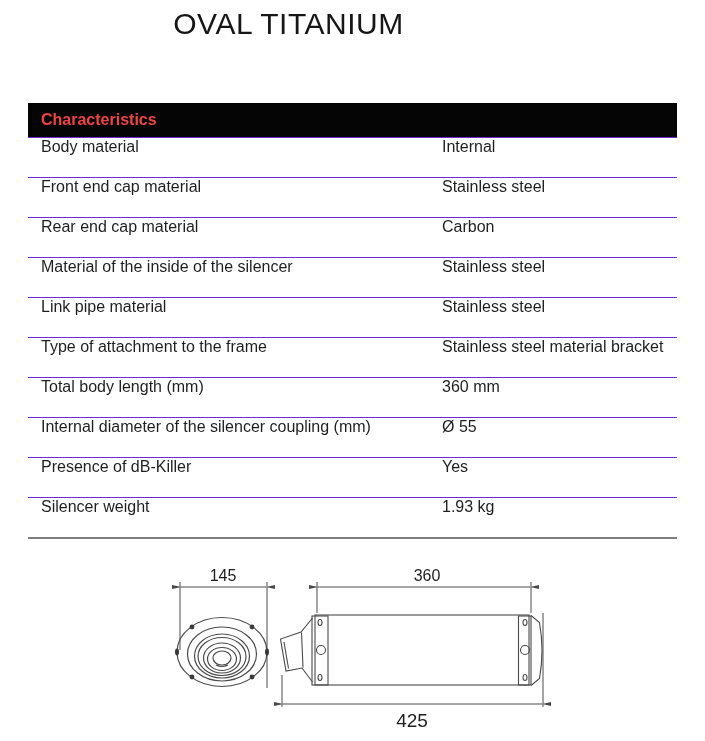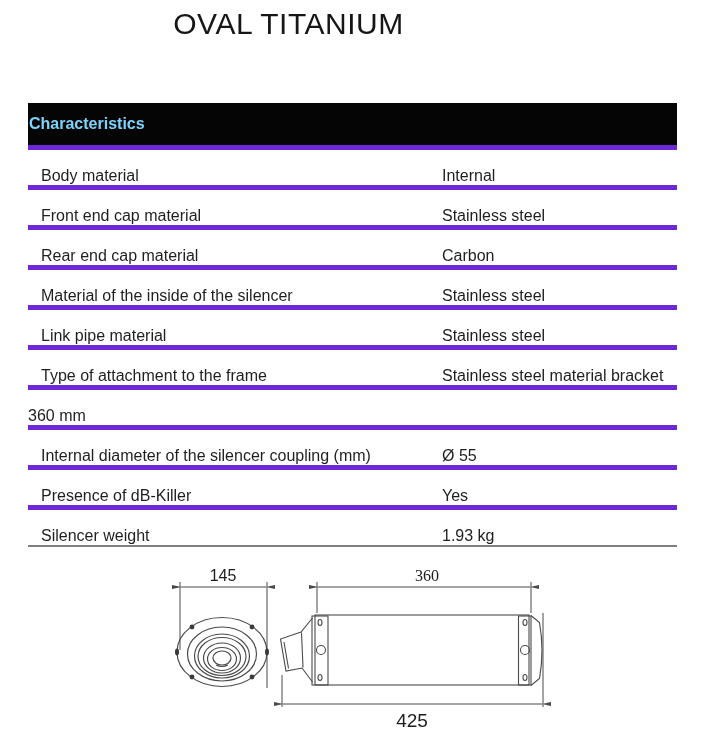--- a/index.html
+++ b/index.html
@@ -22,32 +22,32 @@
     font-weight:400;
   }
 
   .spec-table{
     position:absolute;
     left:28px;top:103px;
     width:649px;
     border-bottom:2px solid #7f7f7f;
   }
   .spec-header{
-    height:42px;
+    height:34px;
     background:#050505;
-    color:#7dd3fc;
+    color:#ef4444;
     font-weight:bold;
     font-size:16px;
     display:flex;align-items:center;
-    padding-left:1px;box-sizing:border-box;
+    padding-left:13px;box-sizing:border-box;
   }
   .spec-row{
     height:40px;
-    display:flex;align-items:flex-end;
-    border-top:5px solid #6d28d9;
+    display:flex;align-items:flex-start;
+    border-top:1px solid #6d28d9;
     font-size:16px;
     box-sizing:border-box;
   }
   .spec-row:first-of-type{border-top:none;}
   .spec-label{
     width:414px;
     padding-left:13px;
     box-sizing:border-box;
     color:#1f1f1f;
     white-space:nowrap;
@@ -99,20 +99,21 @@
     </div>
     <div class="spec-row">
       <div class="spec-label">Link pipe material</div>
       <div class="spec-value">Stainless steel</div>
     </div>
     <div class="spec-row">
       <div class="spec-label">Type of attachment to the frame</div>
       <div class="spec-value">Stainless steel material bracket</div>
     </div>
     <div class="spec-row">
+      <div class="spec-label">Total body length (mm)</div>
       <div class="spec-value">360 mm</div>
     </div>
     <div class="spec-row">
       <div class="spec-label">Internal diameter of the silencer coupling (mm)</div>
       <div class="spec-value">Ø 55</div>
     </div>
     <div class="spec-row">
       <div class="spec-label">Presence of dB-Killer</div>
       <div class="spec-value">Yes</div>
     </div>
@@ -182,17 +183,17 @@
       </g>
 
       <g stroke="#4a4a4a" stroke-width="1" fill="none">
         <line x1="282" y1="120" x2="282" y2="152"></line>
         <line x1="543" y1="58" x2="543" y2="152"></line>
         <line x1="283" y1="149" x2="542" y2="149" marker-start="url(#arrow)" marker-end="url(#arrow)"></line>
       </g>
     </svg>
 
     <span class="dim-label" style="left:223px;top:12px;">145</span>
-    <span class="dim-label" style="left:427px;top:12px;font-family:Liberation Serif, serif;">360</span>
+    <span class="dim-label" style="left:427px;top:12px;">360</span>
     <span class="dim-label big" style="left:412px;top:155px;">425</span>
   </div>
 
 </div>
 
 </body></html>

